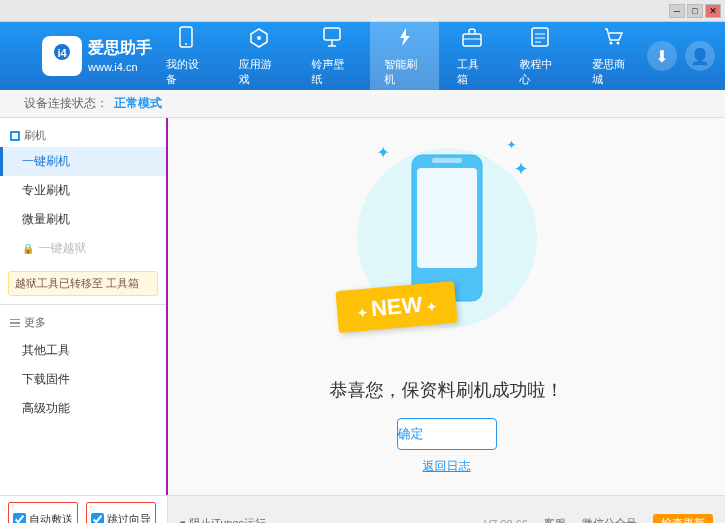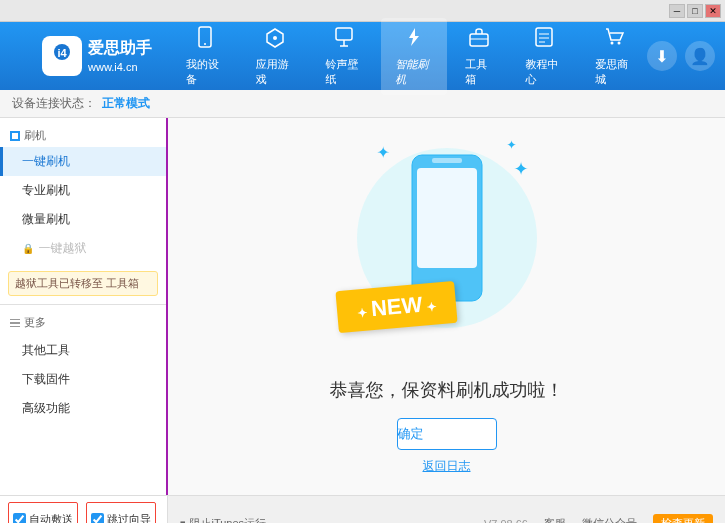--- a/index.html
+++ b/index.html
@@ -28,21 +28,20 @@
     
     .header {
       height: 68px;
       background: linear-gradient(180deg, #2196f3 0%, #1976d2 100%);
       display: flex;
       align-items: center;
       padding: 0 10px;
     }
     .logo-area {
       display: flex; align-items: center; gap: 6px;
-      margin-right: 20px;
       padding-left: 32px;
     }
     .logo-icon {
       width: 40px; height: 40px;
       background: #fff;
       border-radius: 8px;
       display: flex; align-items: center; justify-content: center;
       font-size: 18px; font-weight: bold; color: #1976d2;
     }
     .logo-text { color: #fff; font-size: 11px; line-height: 1.4; }
@@ -52,39 +51,39 @@
     .nav-item {
       display: flex; flex-direction: column; align-items: center;
       padding: 8px 14px;
       color: #fff;
       cursor: pointer;
       border-radius: 4px;
       font-size: 11px;
       gap: 4px;
     }
     .nav-item:hover, .nav-item.active { background: rgba(255,255,255,0.2); }
-    .nav-item.active { background: rgba(255,255,255,0.25); font-style: italic; }
+    .nav-item.active { background: rgba(255,255,255,0.25); }
     .nav-icon { font-size: 20px; }
 
     .header-right { display: flex; gap: 8px; align-items: center; }
     .header-right-btn {
       width: 30px; height: 30px;
       background: rgba(255,255,255,0.2);
       border-radius: 50%;
       display: flex; align-items: center; justify-content: center;
       color: #fff; font-size: 16px; cursor: pointer;
     }
 
     
     .status-bar {
       height: 28px;
       background: #f5f5f5;
       border-bottom: 1px solid #ddd;
       display: flex; align-items: center;
-      padding: 0 12px;
+      padding: 0 24px;
       font-size: 12px; color: #333;
       gap: 6px;
     }
     .status-label { color: #666; }
     .status-value { color: #2196f3; font-weight: bold; }
 
     .sidebar-section-label {
       display: flex; align-items: center;
       padding: 6px 10px 4px 10px;
       color: #666; font-size: 11px; gap: 4px;

